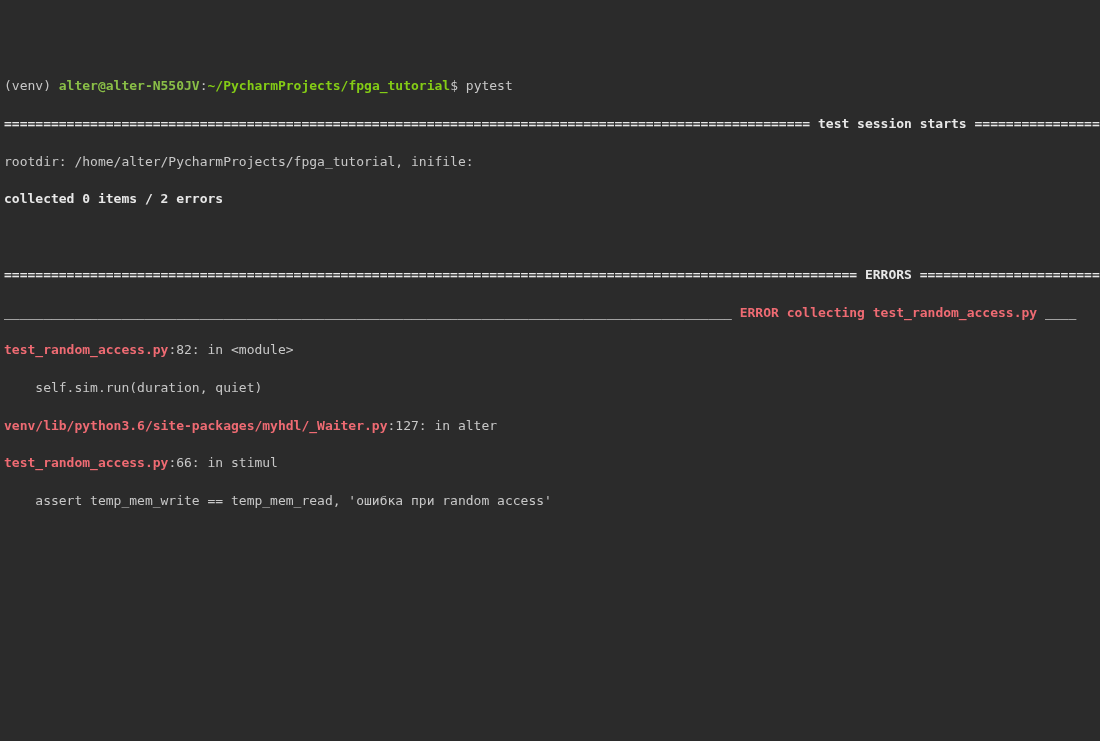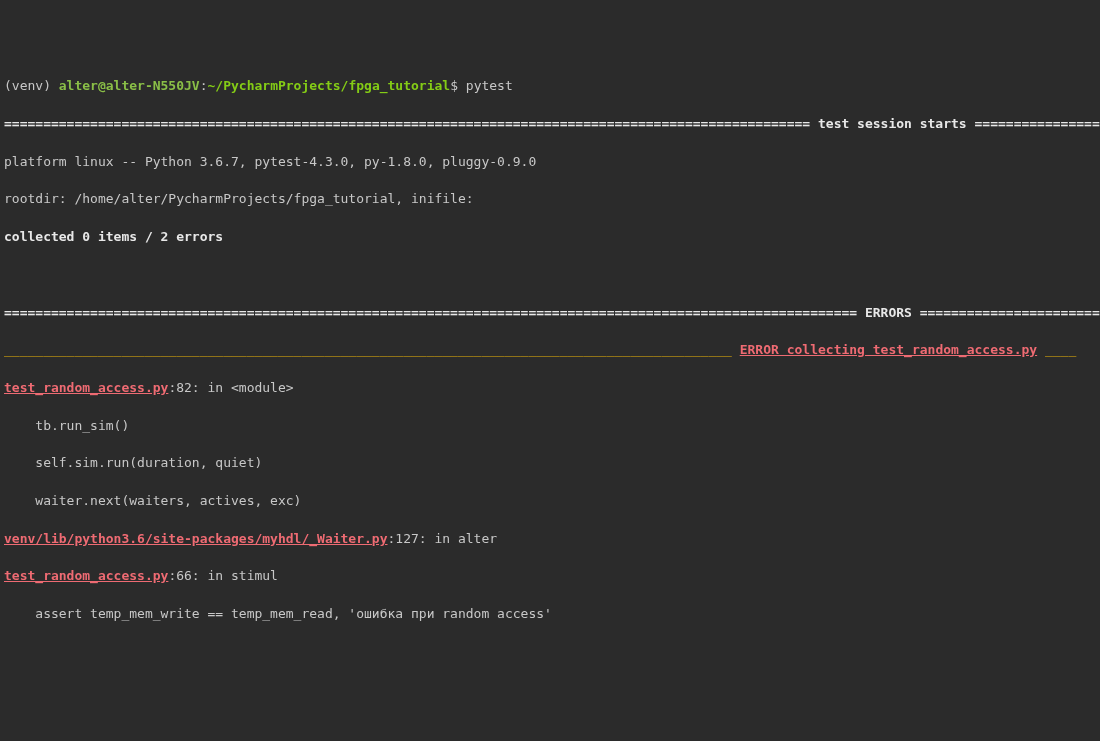--- a/index.html
+++ b/index.html
@@ -15,41 +15,38 @@
     overflow: hidden;
   }
   .line { white-space: pre; }
   .venv   { color: #c8c8c8; }
   .user   { color: #8abf47; font-weight: bold;}
   .path   { color: #84cc16; font-weight: bold;}
   .dollar { color: #c8c8c8; }
   .cmd    { color: #c8c8c8; }
   .bold   { font-weight: bold; color: #e8e8e8; }
   .plain  { color: #c8c8c8; }
-  .redb   { color: #ef6b73; font-weight: bold; text-decoration: underline; }
-  .red    { color: #eab308; }
+  .redb   { color: #ef6b73; font-weight: bold; }
+  .red    { color: #ffffff; }
   .hdr    { color: #e8e8e8; font-weight: bold;}
 </style>
 </head>
 <body>
 
 
 
 <div id="term"><div class="line"><span class="venv">(venv) </span><span class="user">alter@alter-N550JV</span><span class="plain">:</span><span class="path">~/PycharmProjects/fpga_tutorial</span><span class="dollar">$ </span><span class="cmd">pytest</span></div>
 <div class="line hdr">======================================================================================================= test session starts =================</div>
-<div class="line plain">platform linux -- Python 3.6.7, pytest-4.3.0, py-1.8.0, pluggy-0.9.0</div>
 <div class="line plain">rootdir: /home/alter/PycharmProjects/fpga_tutorial, inifile:</div>
 <div class="line bold">collected 0 items / 2 errors</div>
 <div class="line"> </div>
 <div class="line hdr">============================================================================================================= ERRORS ==============================</div>
 <div class="line"><span class="red">_____________________________________________________________________________________________ </span><span class="redb">ERROR collecting test_random_access.py</span><span class="red"> ____</span></div>
 <div class="line"><span class="redb">test_random_access.py</span><span class="plain">:82: in &lt;module&gt;</span></div>
-<div class="line plain">    tb.run_sim()</div>
 <div class="line plain">    self.sim.run(duration, quiet)</div>
-<div class="line plain">    waiter.next(waiters, actives, exc)</div>
 <div class="line"><span class="redb">venv/lib/python3.6/site-packages/myhdl/_Waiter.py</span><span class="plain">:127: in alter</span></div>
 <div class="line"><span class="redb">test_random_access.py</span><span class="plain">:66: in stimul</span></div>
 <div class="line plain">    assert temp_mem_write == temp_mem_read, 'ошибка при random access'</div>
 
 
 
 
 
 
 

